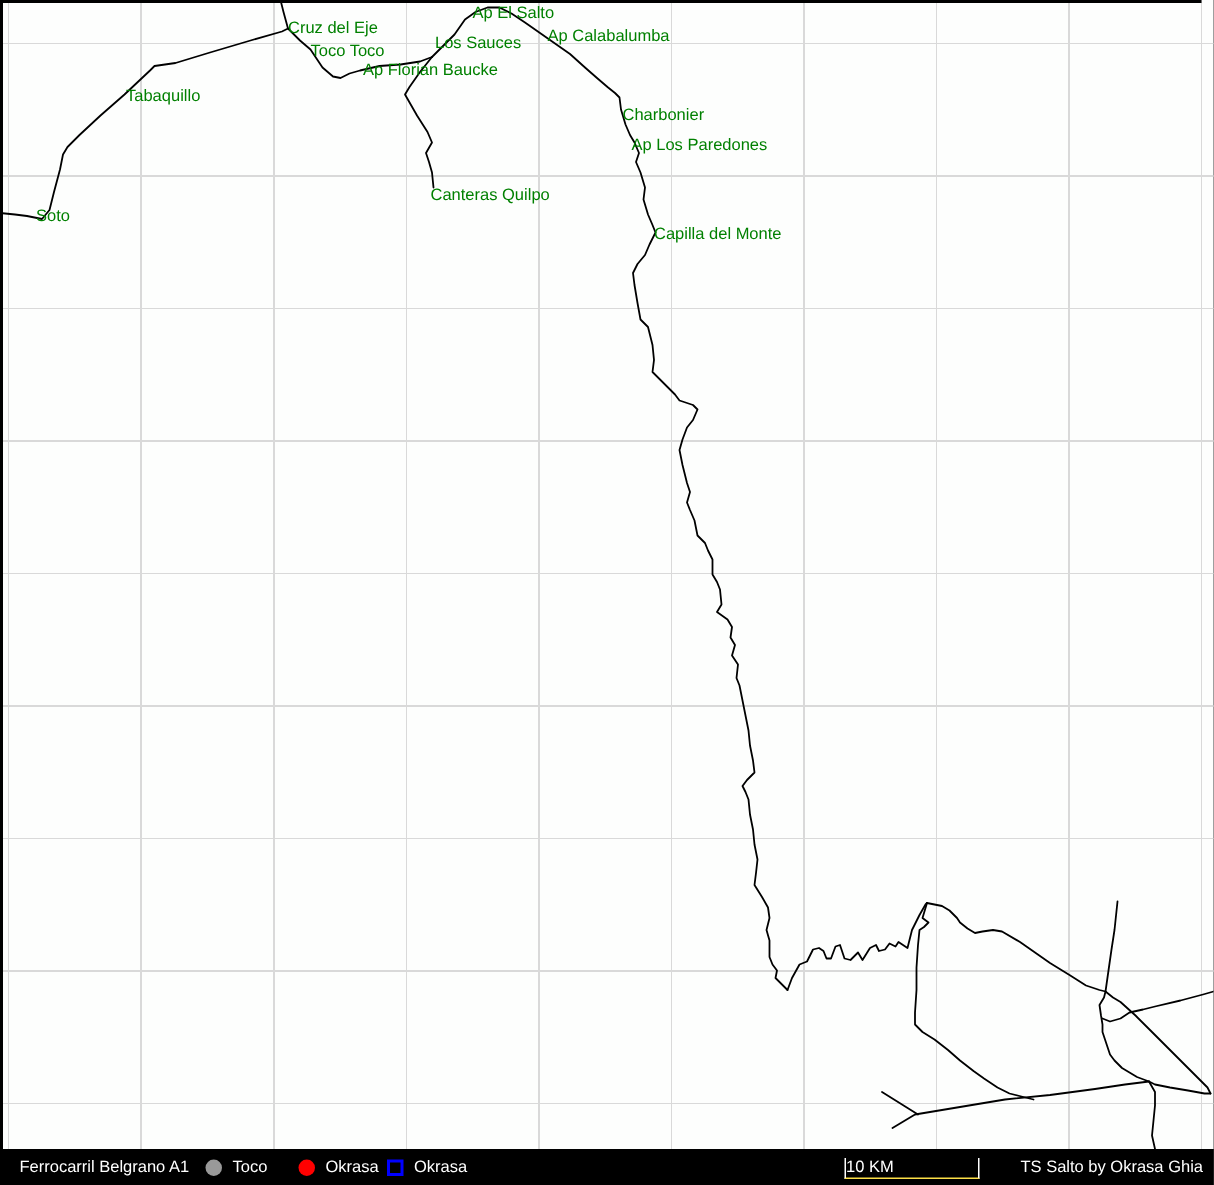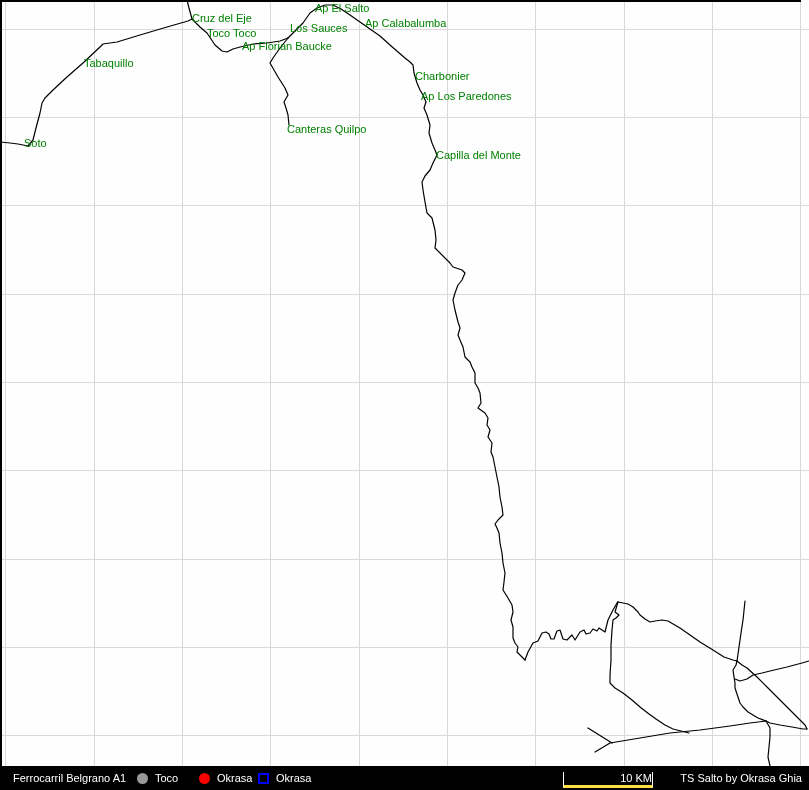--- a/index.html
+++ b/index.html
@@ -15,22 +15,22 @@
   .legend-item .legend-icon{
     position:absolute;top:7px;left:0;width:11px;height:11px;box-sizing:border-box;
   }
   .legend-icon.circle{border-radius:50%;}
   .legend-label{position:absolute;left:18px;top:6px;white-space:nowrap;}
   #legend-coal{left:137px;}
   #legend-diesel{left:199px;}
   #legend-water{left:258px;}
   .scalebar{
     position:absolute;left:563px;top:6px;width:88px;height:13px;
-    border-left:1px solid #fff;border-right:1px solid #fff;border-bottom:3px solid #fde047;
-    text-align:right;font-size:11px;line-height:12px;color:#fff;
+    border-left:1px solid #fff;border-right:1px solid #fff;border-bottom:1px solid #fde047;
+    text-align:left;font-size:11px;line-height:12px;color:#fff;
   }
   .credit{position:absolute;right:7px;top:6px;white-space:nowrap;}
 </style>
 </head>
 <body>
 
 <div id="map-wrap">
   <svg id="map-svg" width="809" height="766" viewBox="0 0 809 766" style="background: rgb(253, 254, 253);">
     <g id="grid-layer">
         <line x1="5.8" y1="0" x2="5.8" y2="766" stroke="#D9D9D9" stroke-width="1" shape-rendering="crispEdges"></line>

